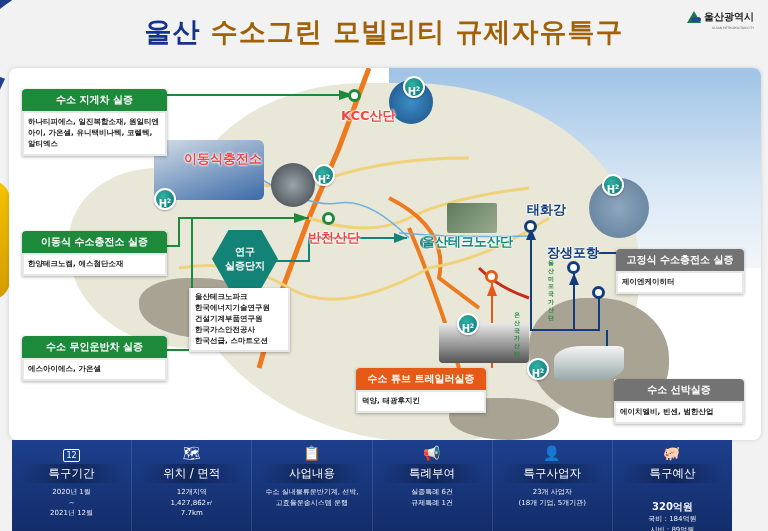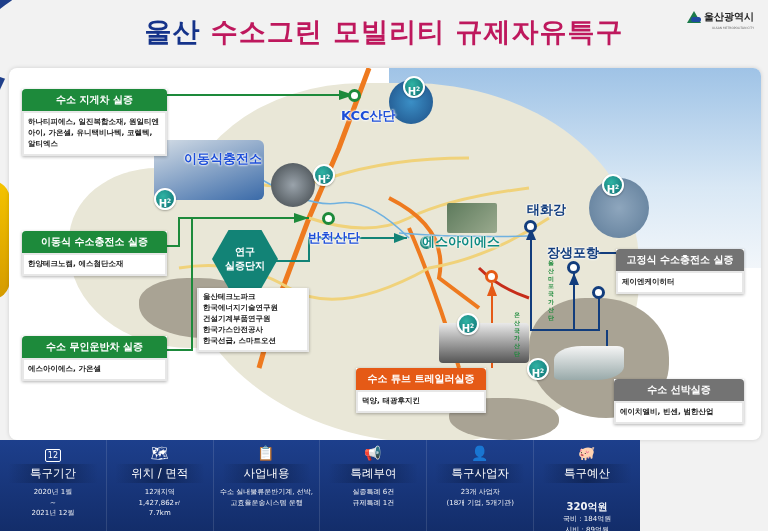--- a/index.html
+++ b/index.html
@@ -1,43 +1,43 @@
 <!DOCTYPE html>
 <html><head>
 <meta charset="utf-8">
 <style>
 *{box-sizing:border-box;margin:0;padding:0}
 body{width:768px;height:531px;overflow:hidden;font-family:"DejaVu Sans",sans-serif;background:#f2f2f2;position:relative}
 .bg-swoosh{position:absolute;left:-40px;top:-30px;width:190px;height:120px;border-radius:50%;border:14px solid #1f3f8a;border-right-color:transparent;border-bottom-color:transparent;transform:rotate(-20deg)}
 .bg-gold{position:absolute;left:-10px;top:180px;width:20px;height:120px;background:linear-gradient(180deg,#f5c400,#d49a00);border-radius:0 20px 20px 0}
 .title{position:absolute;left:0;right:0;top:14px;text-align:center;font-size:27px;font-weight:bold;letter-spacing:1px}
-.title .b{color:#15338a}.title .g{color:#be185d}
+.title .b{color:#15338a}.title .g{color:#a16207}
 .logo{position:absolute;right:14px;top:10px;display:flex;align-items:center;gap:3px}
 .logo .mk{width:14px;height:12px;position:relative}
 .logo .mk:before{content:"";position:absolute;left:0;top:0;border-left:7px solid transparent;border-right:7px solid transparent;border-bottom:12px solid #1b7a4a}
 .logo .mk:after{content:"";position:absolute;left:4px;top:6px;width:10px;height:5px;background:#1f4aa0;border-radius:3px}
 .logo .t{font-size:10px;font-weight:bold;color:#222}
 .logo .s{position:absolute;right:0;top:16px;font-size:3px;color:#666;white-space:nowrap}
 .panel{position:absolute;left:9px;top:68px;width:752px;height:372px;background:#fff;border-radius:8px;overflow:hidden;box-shadow:0 0 4px rgba(0,0,0,.15)}
 .sky{position:absolute;left:380px;top:0;width:372px;height:200px;background:linear-gradient(180deg,#9fc3e6,#d9e8f5 60%,#f2f6fa)}
 .land{position:absolute;background:#e9e7d7;border-radius:40% 50% 45% 55%}
 .land.d{background:#a9a394}
 .box{position:absolute;background:#fff;box-shadow:0 1px 3px rgba(0,0,0,.3)}
 .box .hd{color:#fff;font-size:10px;font-weight:bold;text-align:center;padding:4px 0;border-radius:4px 4px 0 0}
 .box .bd{font-size:7.5px;color:#222;padding:4px 4px;line-height:1.45;font-weight:bold;border:2px solid #e7e7e7}
 .gh{background:#1d8a3b}.oh{background:#e55a16}.nh{background:#737373}
 .h2{position:absolute;width:22px;height:22px;border-radius:50%;background:radial-gradient(circle at 40% 35%,#2fb3a3,#0f6f74);color:#fff;font-size:10px;font-weight:bold;text-align:center;line-height:22px;border:2px solid #fff;box-shadow:0 1px 2px rgba(0,0,0,.3)}
 .h2 sup{font-size:6px}
 .lbl{position:absolute;font-size:13px;font-weight:bold;white-space:nowrap;text-shadow:0 0 2px #fff,0 0 2px #fff,0 0 3px #fff}
-.lbl.g{color:#1d4ed8}.lbl.t{color:#0e8a82}.lbl.n{color:#123d7d}
+.lbl.g{color:#ef4444}.lbl.t{color:#0e8a82}.lbl.n{color:#123d7d}
 .ring{position:absolute;width:13px;height:13px;border-radius:50%;background:#fff;border:3px solid}
 .ln{position:absolute}
 .photo{position:absolute;border-radius:50%;background:radial-gradient(circle,#8ea6bd,#5d7b98)}
 .hex{position:absolute;left:212px;top:230px;width:66px;height:58px;background:#128376;clip-path:polygon(25% 0,75% 0,100% 50%,75% 100%,25% 100%,0 50%);color:#fff;font-size:10px;font-weight:bold;display:flex;align-items:center;justify-content:center;text-align:center;line-height:1.4}
-.footer{position:absolute;left:0;top:440px;width:640px;height:91px;background:linear-gradient(180deg,#1d3f8c,#132d6a);display:flex}
+.footer{position:absolute;left:12px;top:440px;width:720px;height:91px;background:linear-gradient(180deg,#1d3f8c,#132d6a);display:flex}
 .fcol{flex:1;text-align:center;color:#fff;border-right:1px solid rgba(255,255,255,.12);padding-top:4px}
 .fcol:last-child{border-right:none}
 .fic{height:18px;font-size:14px;line-height:18px}
 .fti{font-size:11.5px;font-weight:normal;margin:2px 8px 4px;background:linear-gradient(90deg,rgba(0,0,0,0),rgba(10,25,60,.55),rgba(0,0,0,0));padding:2px 0}
 .ftx{font-size:7px;line-height:1.5;opacity:.95}
 .ftx b{font-size:10px}
 .vlabel{position:absolute;font-size:6px;color:#1d8a3b;font-weight:bold;line-height:1.3;text-align:center;width:10px}
 </style>
 </head>
 <body>
@@ -119,21 +119,21 @@
   <div class="h2" style="left:394px;top:8px"><span>H</span><sup>2</sup></div>
   <div class="h2" style="left:145px;top:120px"><span>H</span><sup>2</sup></div>
   <div class="h2" style="left:304px;top:96px"><span>H</span><sup>2</sup></div>
   <div class="h2" style="left:593px;top:106px"><span>H</span><sup>2</sup></div>
   <div class="h2" style="left:448px;top:245px"><span>H</span><sup>2</sup></div>
   <div class="h2" style="left:518px;top:290px"><span>H</span><sup>2</sup></div>
 
   <div class="lbl g" style="left:332px;top:39px">KCC산단</div>
   <div class="lbl g" style="left:175px;top:82px">이동식충전소</div>
   <div class="lbl g" style="left:299px;top:161px">반천산단</div>
-  <div class="lbl t" style="left:413px;top:165px;left:413px">에스아이에스</div>
+  <div class="lbl t" style="left:413px;top:165px;left:413px">울산테크노산단</div>
   <div class="lbl n" style="left:518px;top:133px">태화강</div>
   <div class="lbl n" style="left:538px;top:176px">장생포항</div>
   <div class="vlabel" style="left:537px;top:191px">울산미포국가산단</div>
   <div class="vlabel" style="left:503px;top:243px">온산국가산단</div>
 
   <div class="box" style="left:13px;top:21px;width:145px">
     <div class="hd gh">수소 지게차 실증</div>
     <div class="bd">하나티피에스, 일진복합소재, 원일티엔아이, 가온셀, 유니택비나텍, 코렐텍, 알티엑스</div>
   </div>
   <div class="box" style="left:13px;top:163px;width:145px">
@@ -142,21 +142,21 @@
   </div>
   <div class="box" style="left:13px;top:268px;width:145px">
     <div class="hd gh">수소 무인운반차 실증</div>
     <div class="bd">에스아이에스, 가온셀</div>
   </div>
 
   <div class="hex" style="left:203px;top:162px">
       <span style="white-space:pre">연구
 실증단지</span>
     </div>
-  <div class="box" style="left:188px;top:220px;width:112px">
+  <div class="box" style="left:180px;top:220px;width:101px">
     <div class="bd" style="border-top:none">
       <div>울산테크노파크</div>
       <div>한국에너지기술연구원</div>
       <div>건설기계부품연구원</div>
       <div>한국가스안전공사</div>
       <div>한국선급, 스마트오션</div>
     </div>
   </div>
 
   <div class="box" style="left:347px;top:300px;width:130px">

